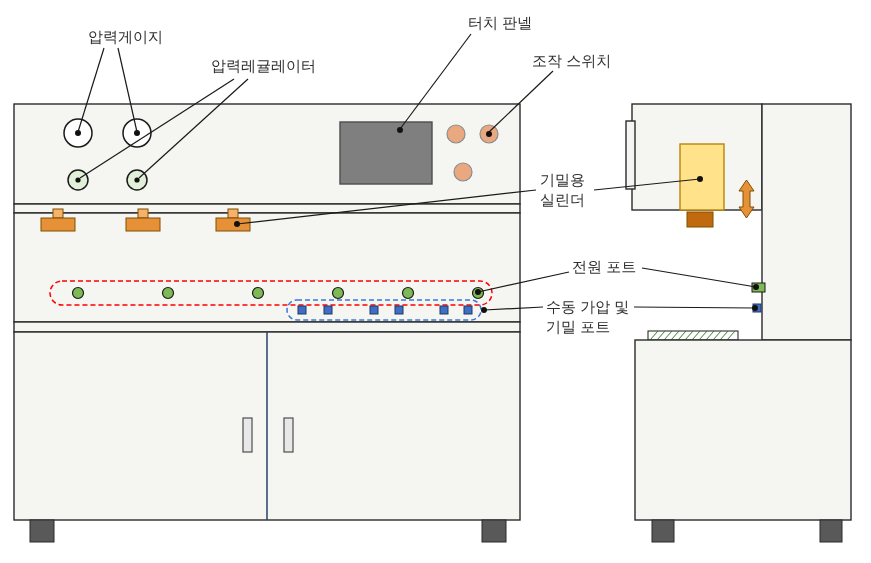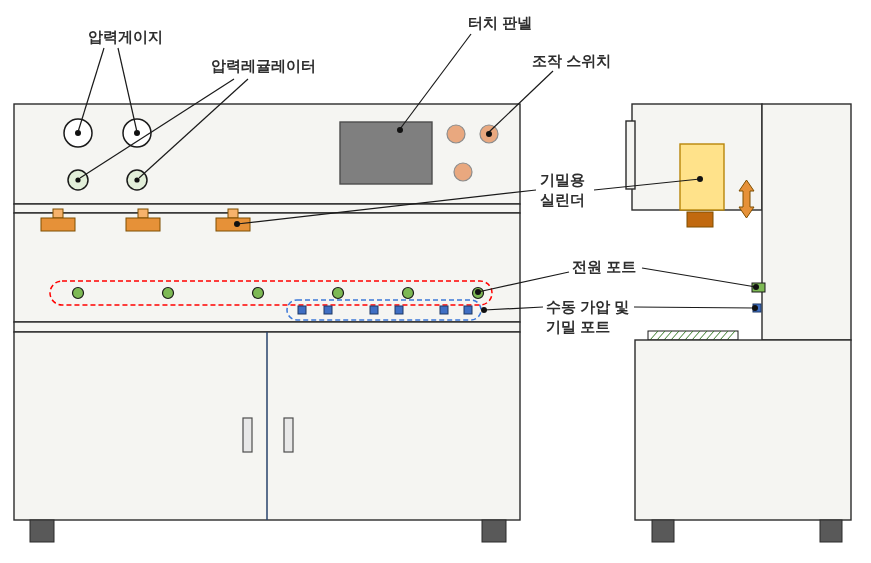--- a/index.html
+++ b/index.html
@@ -1,17 +1,17 @@
 <!DOCTYPE html>
 <html><head>
 <meta charset="utf-8">
 <style>
   html,body{margin:0;padding:0;background:#ffffff;}
   .canvas{width:871px;height:563px;position:relative;background:#ffffff;
-          font-family:"Liberation Sans","DejaVu Sans",sans-serif;overflow:hidden;font-weight:bold;}
+          font-family:"Liberation Sans","DejaVu Sans",sans-serif;overflow:hidden;}
   svg{display:block;}
   .label{font-size:15px;fill:#2e2e2e;}
   .leader{stroke:#1a1a1a;stroke-width:1.2;fill:none;}
   .dot{fill:#111111;stroke:none;}
   .body-fill{fill:#f5f5f2;stroke:#2b2b2b;stroke-width:1.4;}
   .foot{fill:#595959;stroke:#2b2b2b;stroke-width:1;}
 </style>
 </head>
 <body>
 

